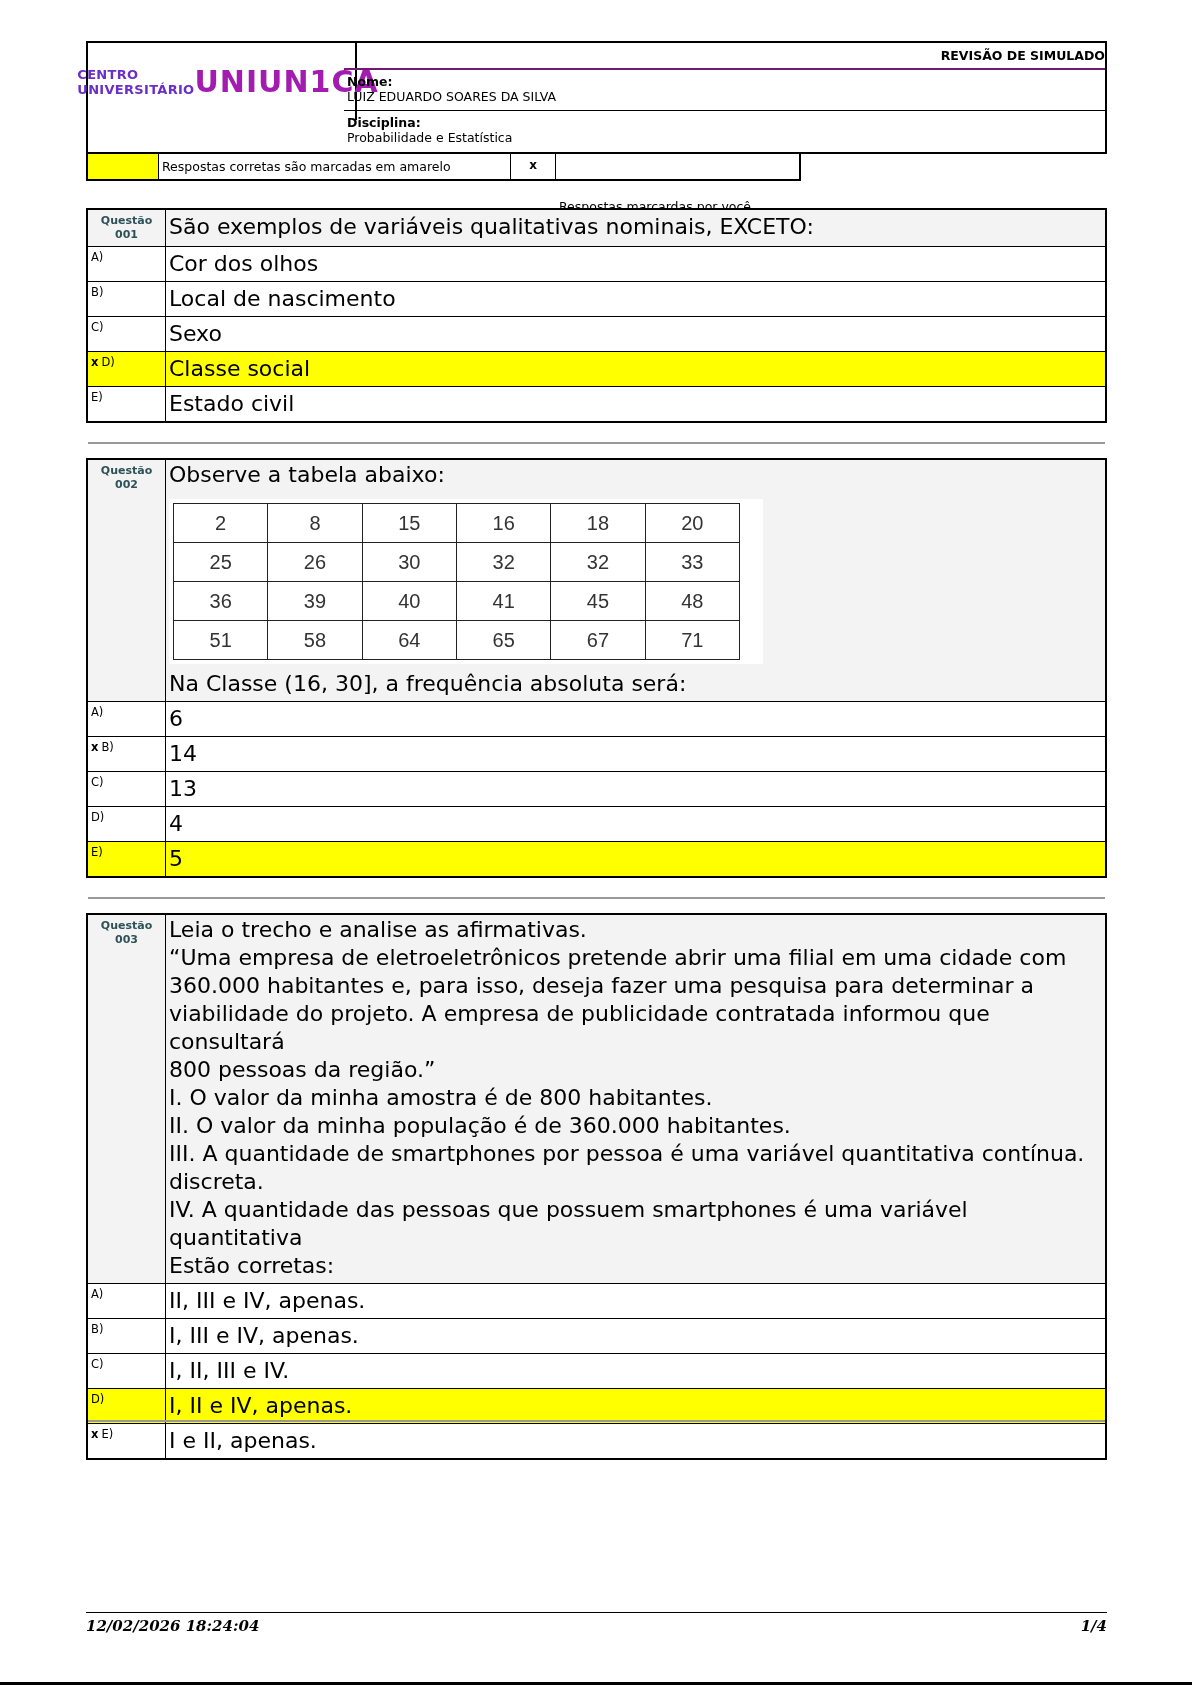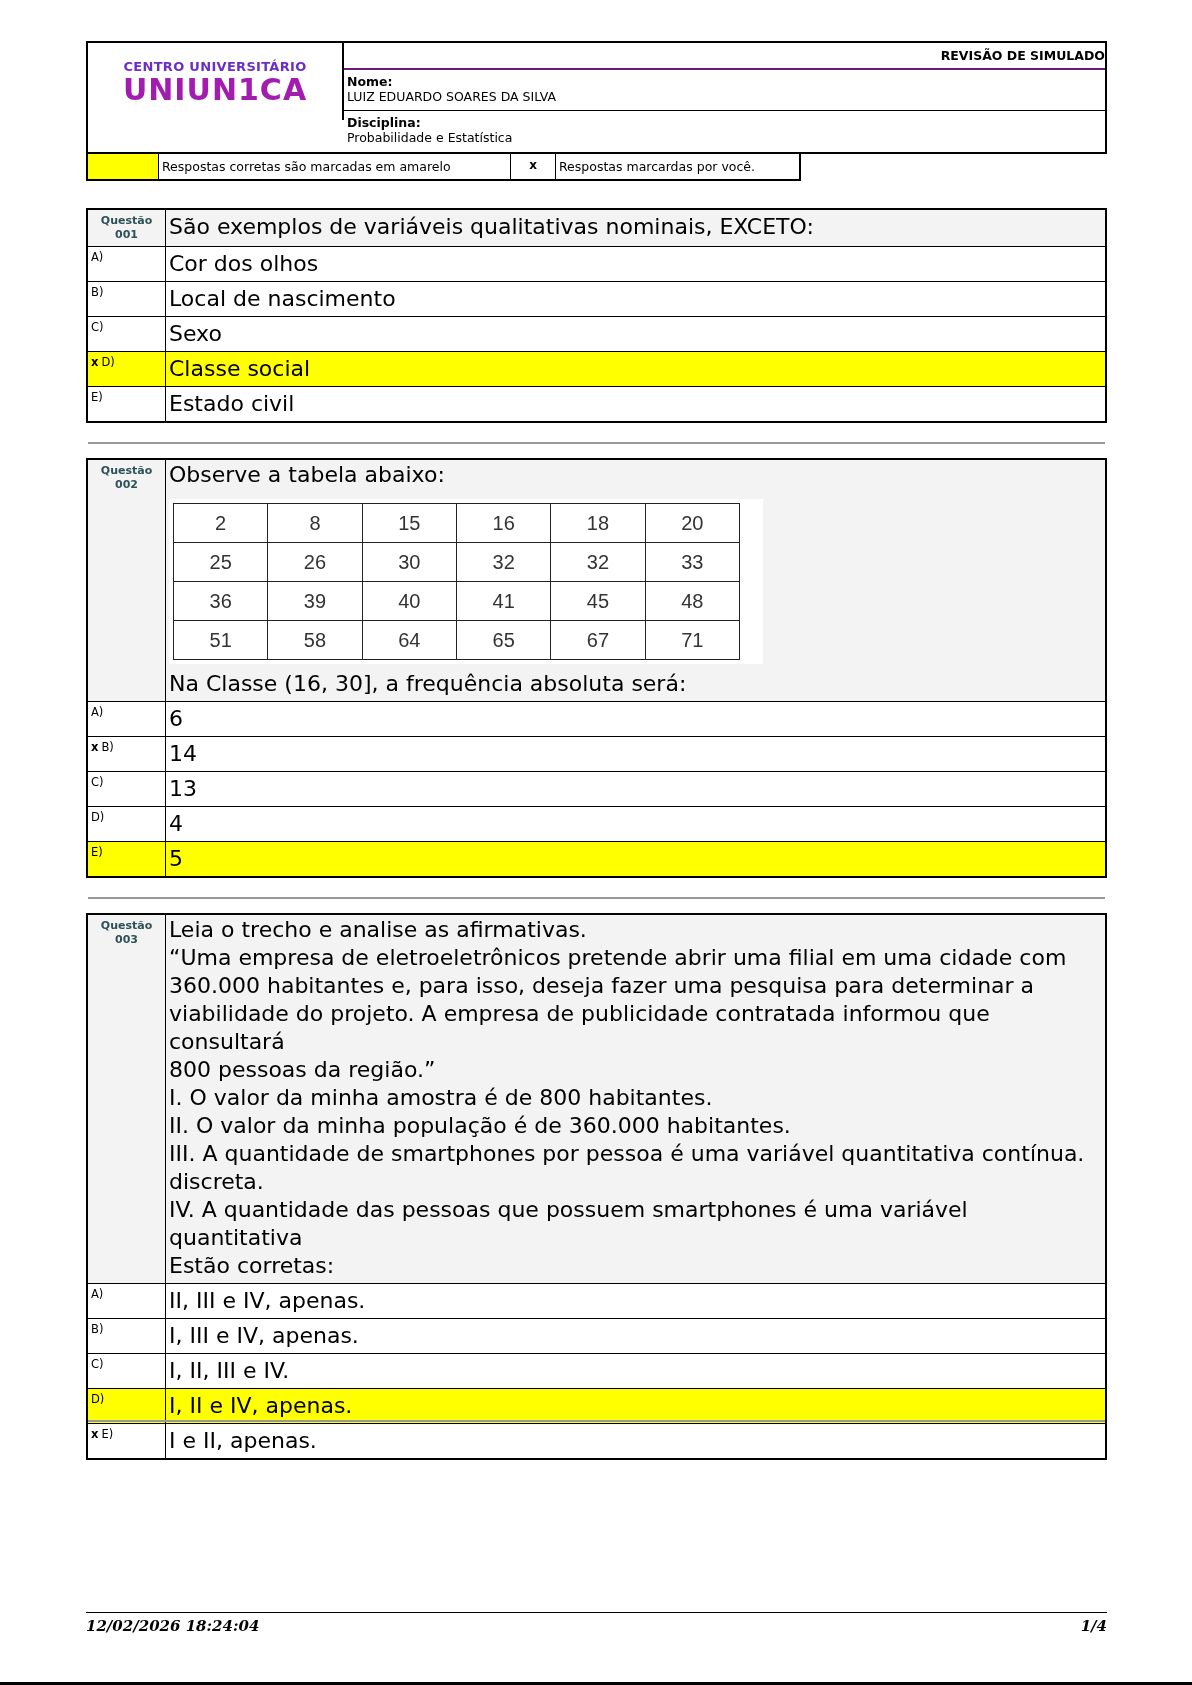--- a/index.html
+++ b/index.html
@@ -2,36 +2,36 @@
 <html><head>
 <meta charset="utf-8">
 <style>
   html, body { margin: 0; padding: 0; background: #ffffff; }
   body { width: 1192px; height: 1685px; position: relative; overflow: hidden;
          font-family: "DejaVu Sans", sans-serif; color: #000; }
   .page { position: absolute; left: 86px; top: 41px; width: 1021px; }
 
   
   .hdr { position: relative; width: 1021px; height: 113px; border: 2px solid #000; box-sizing: border-box; }
-  .hdr-logo { position: absolute; left: 0; top: 0; width: 254px; height: 77px; border-right: 2px solid #000;
-              display: flex; flex-direction: column; align-items: center; justify-content: center; }
+  .hdr-logo { position: absolute; left: 13px; top: 0; width: 254px; height: 77px; border-right: 2px solid #000;
+              display: flex; flex-direction: row; align-items: center; justify-content: center; }
   .logo-top { color: #6b2fc6; font-family: "DejaVu Sans", sans-serif; font-weight: bold; font-size: 13px; letter-spacing: 0.3px; }
   .logo-main { color: #a21caf; font-family: "DejaVu Sans", sans-serif; font-weight: bold; font-size: 30px; letter-spacing: 1px; line-height: 30px; margin-top: 1px; }
   .hdr-right { position: absolute; left: 256px; top: 0; right: 0; height: 109px; }
   .hdr-title { height: 25px; border-bottom: 2px solid #701a75; text-align: right; font-weight: bold; font-size: 12.5px; line-height: 25px; }
   .hdr-field { height: 41px; padding-left: 3px; box-sizing: border-box; padding-top: 4px; }
   .hdr-field.first { border-bottom: 1.5px solid #000; }
   .hdr-field .lbl { font-weight: bold; font-size: 12.5px; line-height: 15px; }
   .hdr-field .val { font-size: 12.5px; line-height: 16px; }
 
   .legend { position: relative; height: 27px; width: 715px; border: 2px solid #000; border-top: none; box-sizing: border-box; display: flex; font-size: 12.5px; }
   .legend .swatch { width: 70px; background: #ffff00; border-right: 1.5px solid #000; }
   .legend .txt1 { width: 348px; border-right: 1.5px solid #000; padding-left: 3px; line-height: 25px; }
   .legend .mark { width: 44px; border-right: 1.5px solid #000; text-align: center; font-weight: bold; line-height: 22px; font-size: 12px; }
-  .legend .txt2 { flex: 1; padding-left: 3px; line-height: 25px; }
+  .legend .txt2 { flex: 1; padding-left: 3px; line-height: 25px; margin-top: 40px; }
 
   
   .q { position: absolute; left: 0; width: 1021px; border: 2px solid #000; box-sizing: border-box; }
   .q-head { display: flex; background: #f3f3f3; border-bottom: 1.5px solid #000; }
   .q-num { width: 78px; border-right: 1.5px solid #000; text-align: center; color: #2d5157; font-weight: bold; font-size: 11px; line-height: 14px; padding-top: 4px; box-sizing: border-box; flex-shrink: 0; }
   .q-text { flex: 1; padding-left: 3px; font-size: 22px; line-height: 28px; padding-top: 1px; padding-bottom: 3px; }
   .opt { display: flex; border-bottom: 1.5px solid #000; height: 34px; }
   .opt:last-child { border-bottom: none; }
   .opt.correct { background: #ffff00; }
   .opt-lbl { width: 78px; border-right: 1.5px solid #000; font-size: 11.5px; padding-left: 3px; padding-top: 3px; box-sizing: border-box; flex-shrink: 0; }

